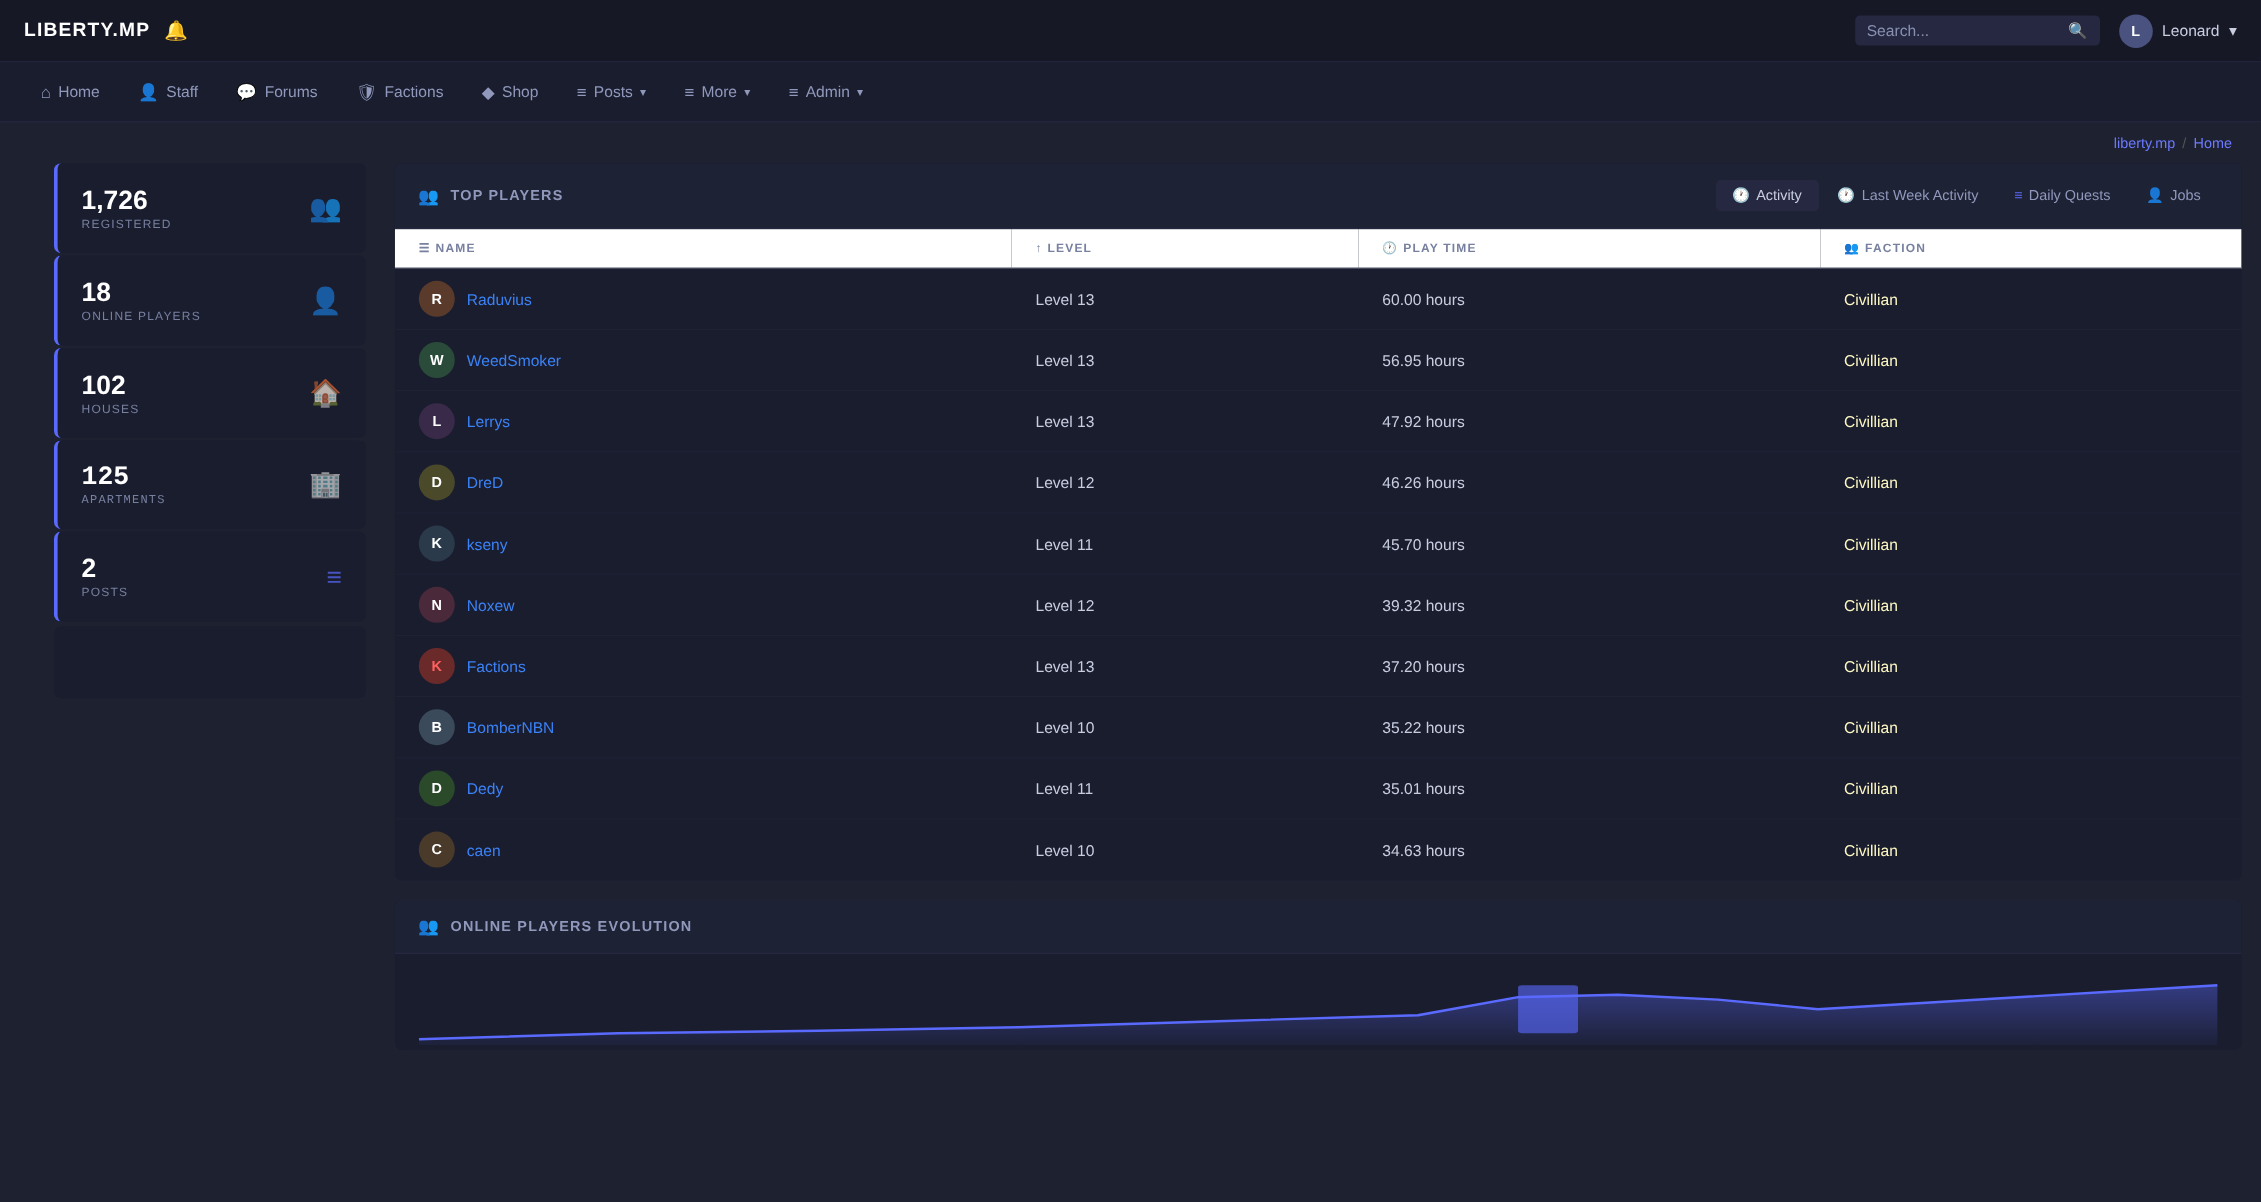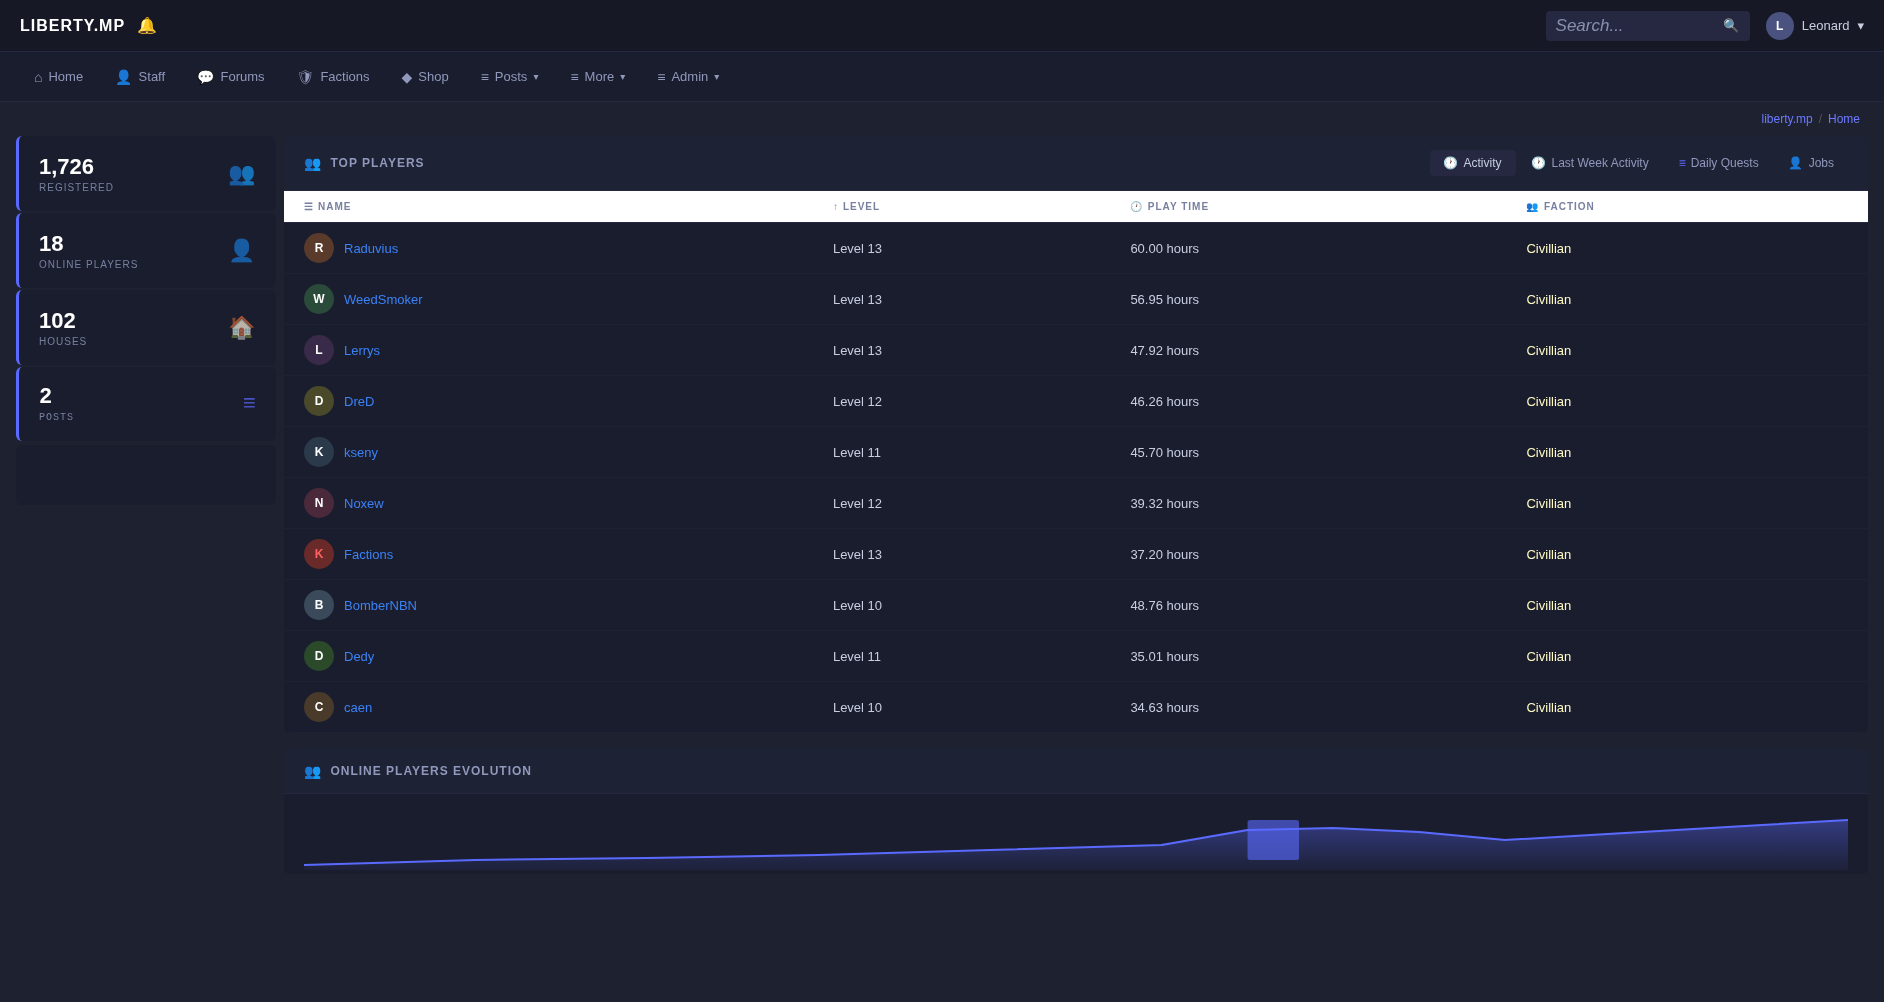--- a/index.html
+++ b/index.html
@@ -39,23 +39,22 @@
       border-radius: 4px;
       padding: 5px 10px;
       gap: 8px;
       margin-right: 16px;
     }
     .navbar-search input {
       background: transparent;
       border: none;
       outline: none;
       color: #8890b0;
-      font-size: 17px;
+      font-size: 13px;
       width: 160px;
-      font-style: italic;
     }
     .navbar-search input::placeholder { color: #8890b0; }
     .navbar-user {
       display: flex;
       align-items: center;
       gap: 8px;
       color: #c8cde0;
       font-size: 13px;
       cursor: pointer;
     }
@@ -101,21 +100,22 @@
       gap: 6px;
     }
     .breadcrumb-link { color: #6c7aff; cursor: pointer; }
     .breadcrumb-sep { color: #555; }
     .breadcrumb-current { color: #6c7aff; }
 
     
     .main-layout {
       display: flex;
       padding: 0 16px 24px 16px;
-      gap: 8px;
+      gap: 24px;
+      margin-left: 29px;
     }
 
     
     .sidebar-stats {
       width: 260px;
       flex-shrink: 0;
       display: flex;
       flex-direction: column;
       gap: 2px;
     }
@@ -359,20 +359,27 @@
         <div class="stat-label">ONLINE PLAYERS</div>
       </div>
       <div class="stat-icon">👤</div>
     </div>
     <div class="stat-card">
       <div class="stat-info">
         <div class="stat-number">102</div>
         <div class="stat-label">HOUSES</div>
       </div>
       <div class="stat-icon">🏠</div>
+    </div>
+    <div class="stat-card">
+      <div class="stat-info">
+        <div class="stat-number">125</div>
+        <div class="stat-label">APARTMENTS</div>
+      </div>
+      <div class="stat-icon">🏢</div>
     </div>
     <div class="stat-card">
       <div class="stat-info">
         <div class="stat-number">2</div>
         <div class="stat-label">POSTS</div>
       </div>
       <div class="stat-icon">≡</div>
     </div>
     <div class="sidebar-bottom-card" style="height:60px;"></div>
   </div>
@@ -492,21 +499,21 @@
       <td><span class="faction-tag">Civillian</span></td>
     </tr>
             <tr>
       <td>
         <div class="player-cell">
           <div class="player-avatar av-bombernbn">B</div>
           <span class="player-name">BomberNBN</span>
         </div>
       </td>
       <td>Level 10</td>
-      <td>48.76 hours</td>
+      <td>35.22 hours</td>
       <td><span class="faction-tag">Civillian</span></td>
     </tr>
             <tr>
       <td>
         <div class="player-cell">
           <div class="player-avatar av-dedy">D</div>
           <span class="player-name">Dedy</span>
         </div>
       </td>
       <td>Level 11</td>

